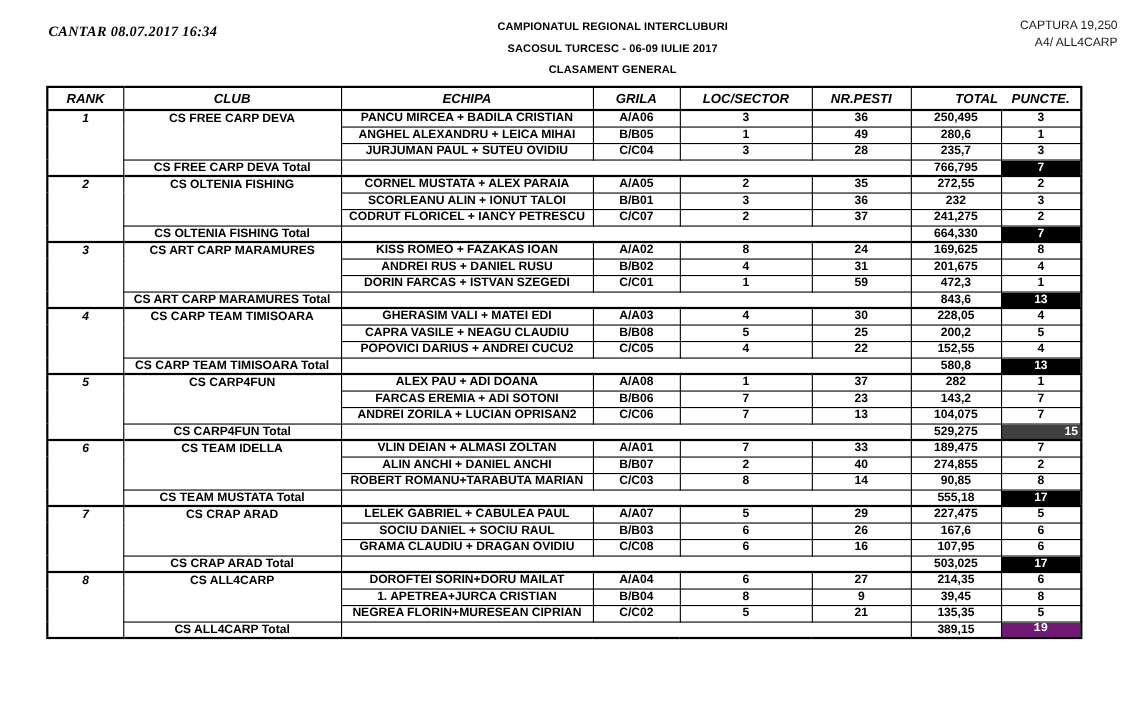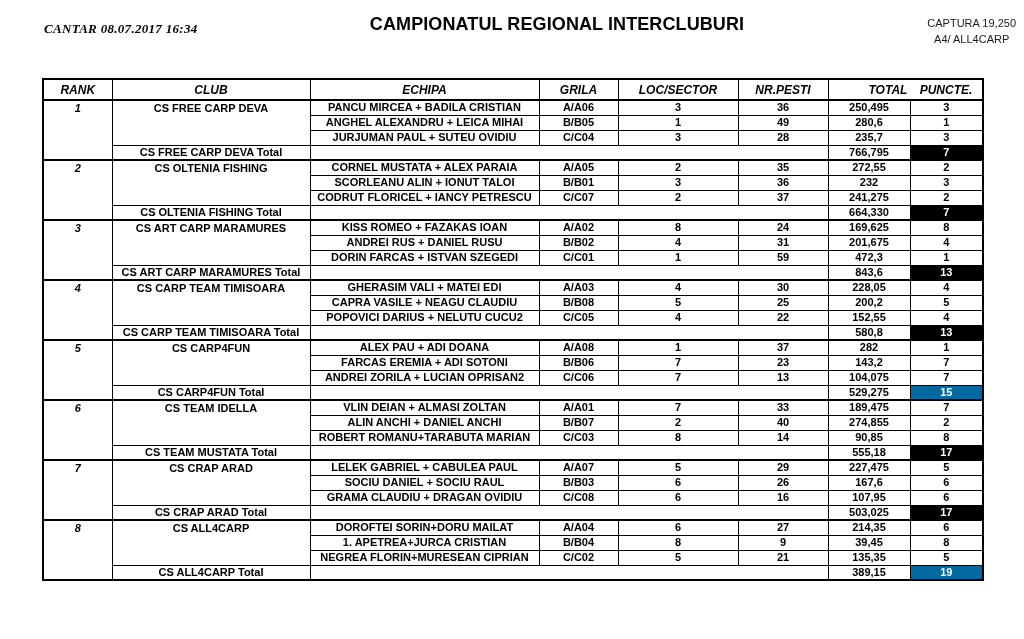--- a/index.html
+++ b/index.html
@@ -13,26 +13,26 @@
   }
   .cantar {
     position: absolute; left: 44px; top: 21px;
     font-size: 13px; font-weight: bold; font-style: italic;
     letter-spacing: 0.3px;
     font-family: Liberation Serif, serif;
   }
   .title-block {
     position: absolute; left: 90px; right: 0; top: 15px;
     text-align: center; font-weight: bold;
-    font-size: 18px; line-height: 19.5px;
+    font-size: 10px; line-height: 19.5px;
     letter-spacing: 0.1px;
   }
   .captura {
     position: absolute; right: 8px; top: 15px;
-    text-align: center; font-size: 11px; line-height: 16px; color: #1a1a1a;
+    text-align: right; font-size: 11px; line-height: 16px; color: #1a1a1a;
   }
   table.results {
     position: absolute; left: 42px; top: 78px;
     border-collapse: collapse; table-layout: fixed;
     width: 940px;
     border: 2px solid #000;
   }
   th, td {
     border: 1px solid #000;
     padding: 0 2px;
@@ -56,20 +56,22 @@
   td.club-cell { vertical-align: top; padding-top: 1px; }
   tr.total-row td { border-bottom: 2px solid #000; }
 </style>
 </head>
 <body>
 
 <div class="cantar">CANTAR 08.07.2017   16:34</div>
 
 <div class="title-block">
   <div>CAMPIONATUL REGIONAL INTERCLUBURI</div>
+  <div>SACOSUL TURCESC - 06-09 IULIE 2017</div>
+  <div>CLASAMENT GENERAL</div>
 </div>
 
 <div class="captura">
   <div>CAPTURA 19,250</div>
   <div>A4/ ALL4CARP</div>
 </div>
 
 <table class="results">
   <colgroup>
     <col style="width:69px">
@@ -202,21 +204,21 @@
       </tr>
       <tr>
         <td>CAPRA VASILE + NEAGU CLAUDIU</td>
         <td>B/B08</td>
         <td>5</td>
         <td>25</td>
         <td>200,2</td>
         <td>5</td>
       </tr>
       <tr>
-        <td>POPOVICI DARIUS + NELUTU CUCU2</td>
+        <td>POPOVICI DARIUS + ANDREI CUCU2</td>
         <td>C/C05</td>
         <td>4</td>
         <td>22</td>
         <td>152,55</td>
         <td>4</td>
       </tr>
       <tr class="total-row">
         <td>CS CARP TEAM TIMISOARA Total</td>
         <td colspan="4"></td>
         <td>580,8</td>
@@ -245,21 +247,21 @@
         <td>C/C06</td>
         <td>7</td>
         <td>13</td>
         <td>104,075</td>
         <td>7</td>
       </tr>
       <tr class="total-row">
         <td>CS CARP4FUN Total</td>
         <td colspan="4"></td>
         <td>529,275</td>
-        <td style="background: #0369a1; color: rgb(255, 255, 255);">15</td>
+        <td style="background: #404040; color: rgb(255, 255, 255); text-align: right;">15</td>
       </tr>
       <tr>
         <td class="rank-cell" rowspan="4">6</td>
         <td class="club-cell" rowspan="3">CS TEAM IDELLA</td>
         <td>VLIN DEIAN + ALMASI ZOLTAN</td>
         <td>A/A01</td>
         <td>7</td>
         <td>33</td>
         <td>189,475</td>
         <td>7</td>
@@ -341,16 +343,16 @@
         <td>C/C02</td>
         <td>5</td>
         <td>21</td>
         <td>135,35</td>
         <td>5</td>
       </tr>
       <tr class="total-row">
         <td>CS ALL4CARP Total</td>
         <td colspan="4"></td>
         <td>389,15</td>
-        <td style="background: #0369a1; color: rgb(255, 255, 255);">19</td>
+        <td style="background: #701a75; color: rgb(255, 255, 255); font-family: Liberation Mono, monospace;">19</td>
       </tr>
     </tbody>
 </table>
 
 </body></html>

